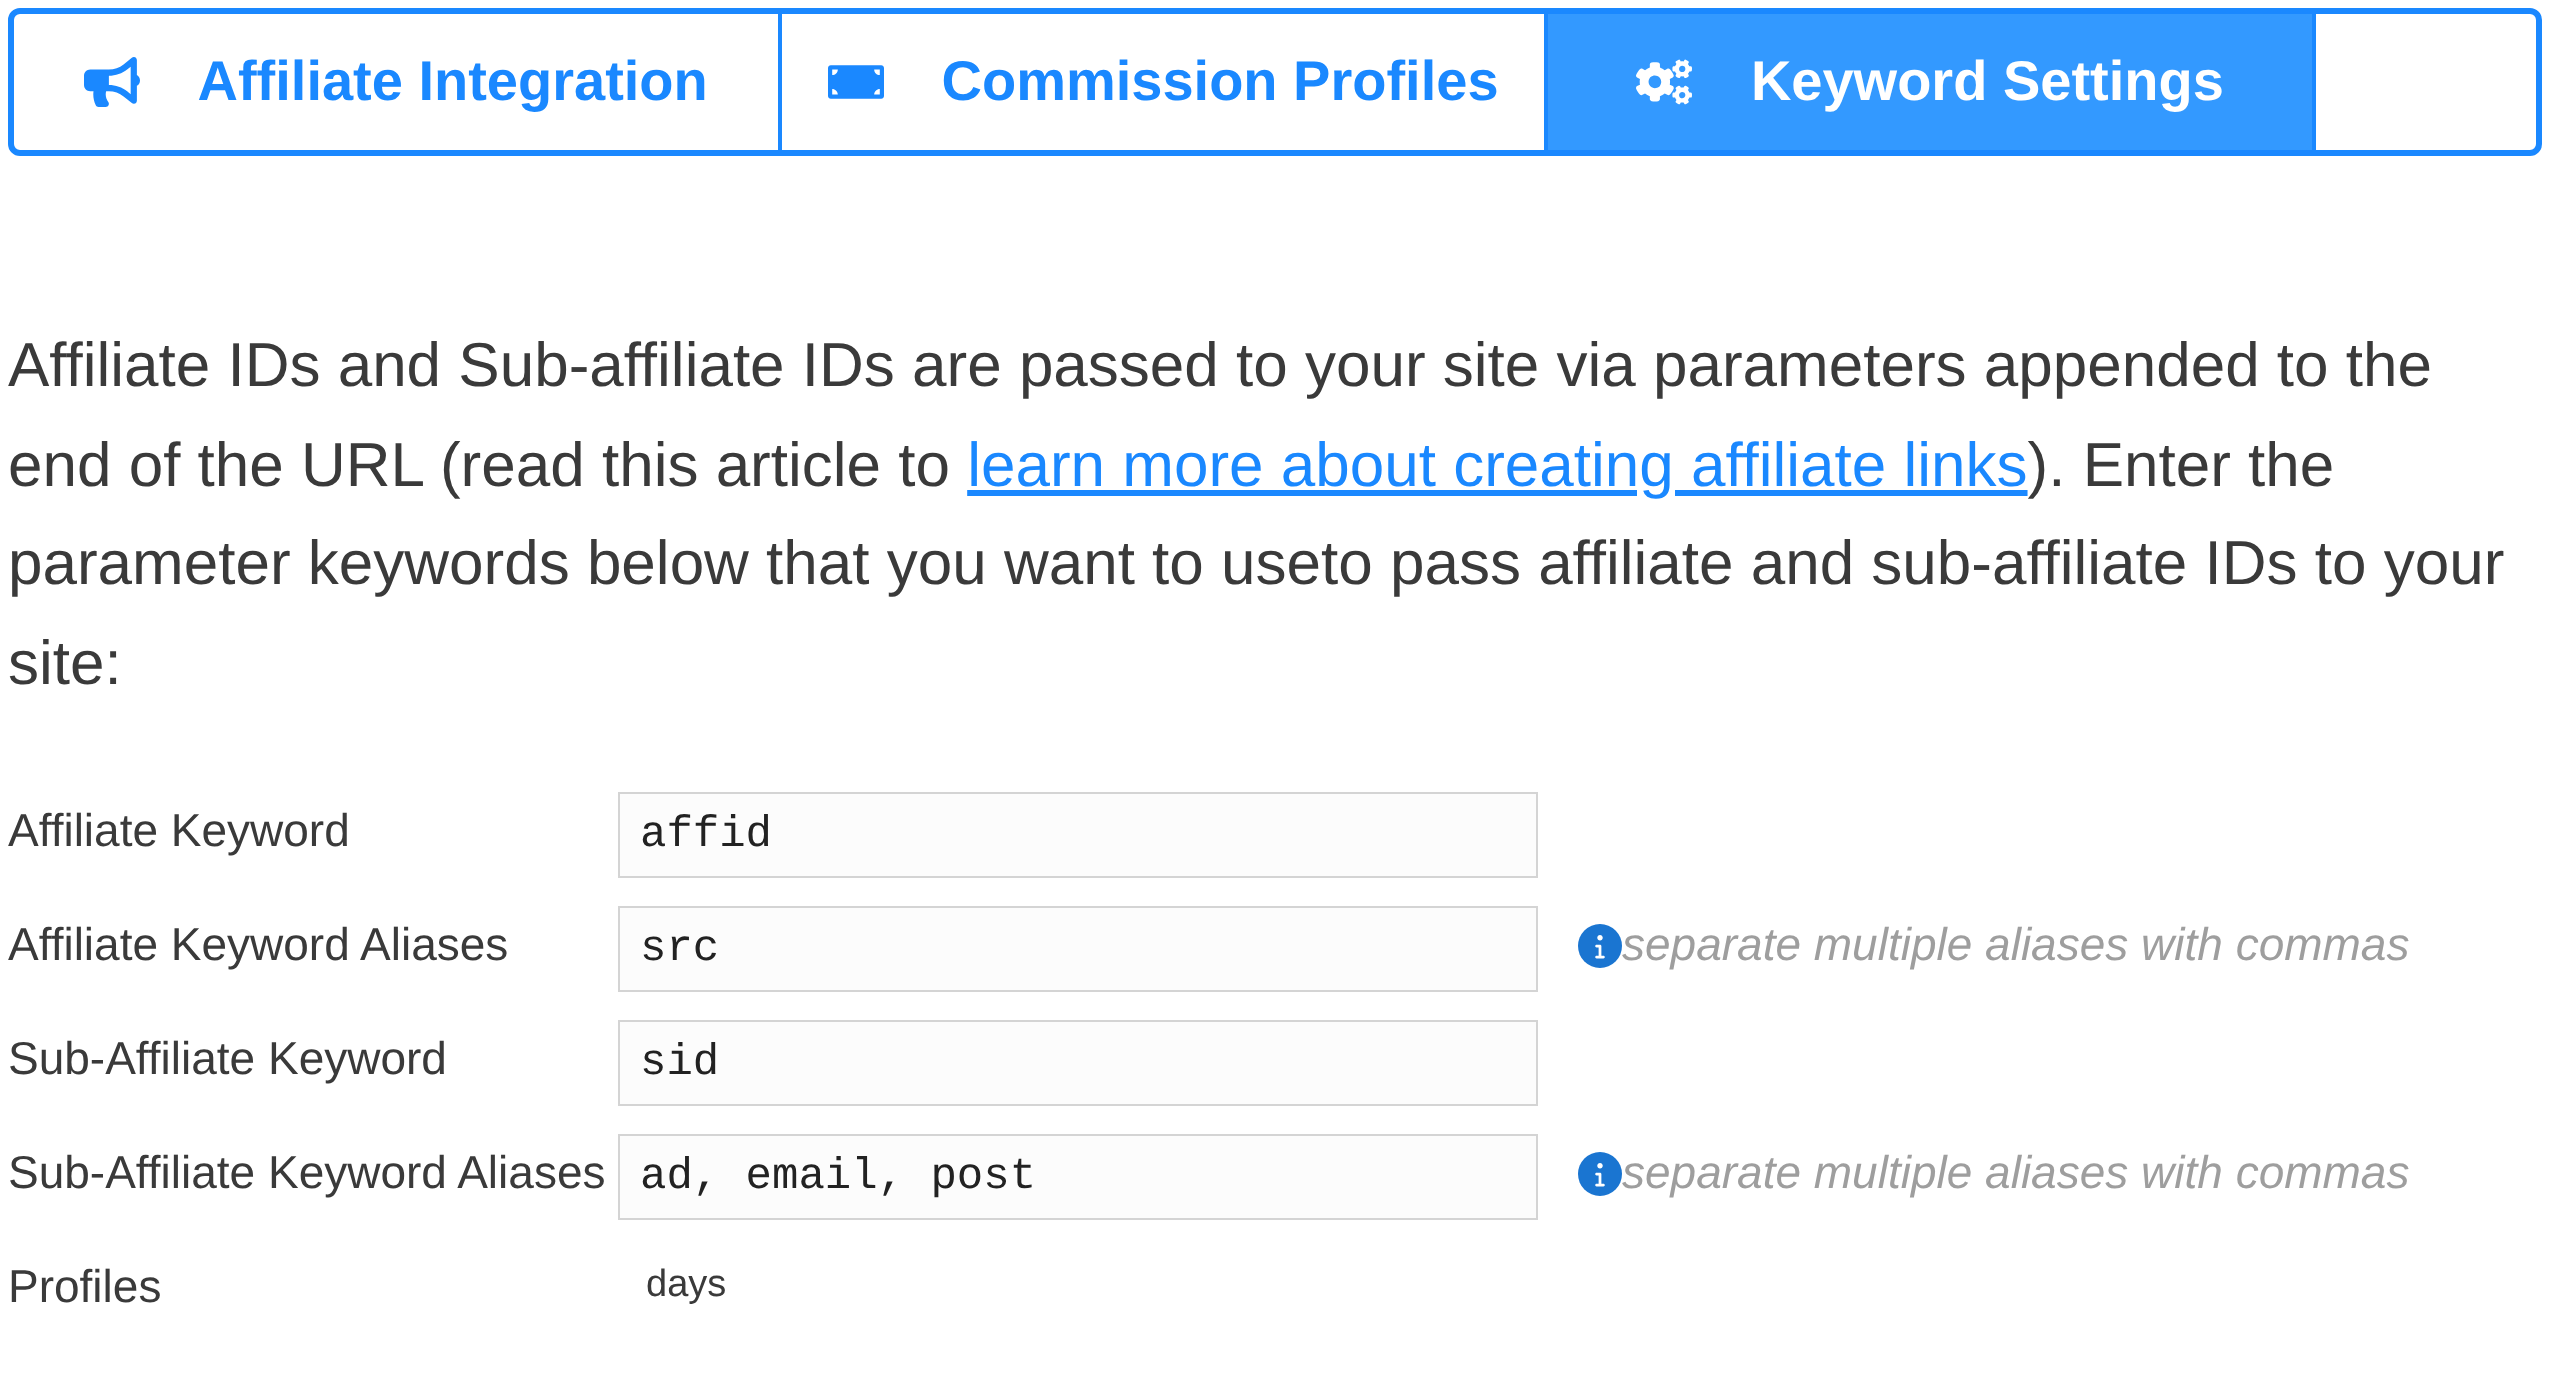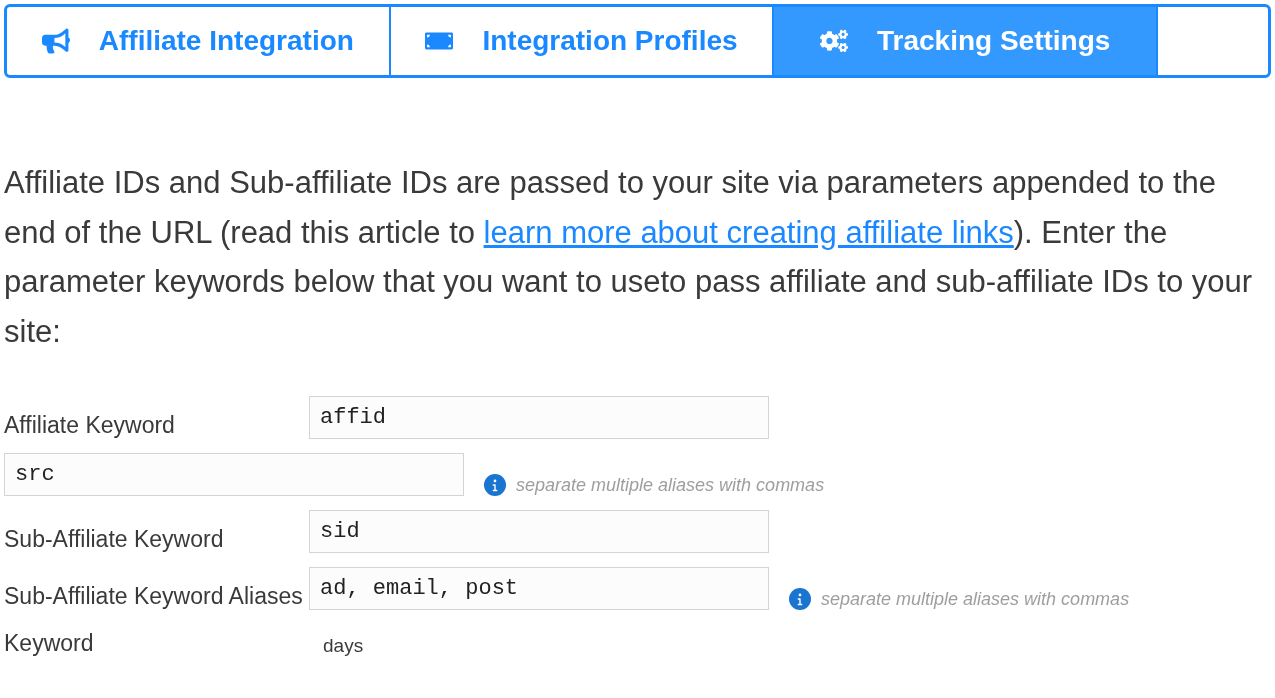--- a/index.html
+++ b/index.html
@@ -70,21 +70,21 @@
     }
     .intro a {
       color: #1a88ff;
       text-decoration: underline;
     }
     .form {
       margin-top: 40px;
     }
     .row {
       display: flex;
-      align-items: flex-end;
+      align-items: flex-start;
       margin-bottom: 14px;
     }
     .row.gap-before {
     }
     .label-col {
       width: 305px;
       padding-top: 6px;
       font-size: 23px;
       color: #3a3a3a;
     }
@@ -102,24 +102,24 @@
     }
     .input-col input.small {
       width: 95px;
       text-align: left;
     }
     .hint-col {
       padding-left: 20px;
       padding-top: 6px;
       display: flex;
       align-items: center;
-      gap: 10px;
+      gap: 0;
       color: #9e9e9e;
       font-style: italic;
-      font-size: 18px;
+      font-size: 23px;
     }
     .info-icon {
       display: inline-flex;
       width: 22px;
       height: 22px;
       flex-shrink: 0;
     }
     .info-icon svg {
       width: 22px;
       height: 22px;
@@ -153,48 +153,49 @@
         </svg>
     </span>
     <span>Affiliate Integration</span>
   </div>
   <div class="tab">
     <span class="icon">
       <svg viewBox="0 0 640 512">
           <path d="M320 144c-53.02 0-96 50.14-96 112 0 61.85 42.98 112 96 112 53 0 96-50.13 96-112 0-61.86-42.98-112-96-112zm0 160c-21.98 0-40-21.83-40-48s18.02-48 40-48 40 21.83 40 48-18.02 48-40 48zM608 64H32C14.33 64 0 78.33 0 96v320c0 17.67 14.33 32 32 32h576c17.67 0 32-14.33 32-32V96c0-17.67-14.33-32-32-32zM48 400v-64c35.35 0 64 28.65 64 64H48zm0-224v-64h64c0 35.35-28.65 64-64 64zm544 224h-64c0-35.35 28.65-64 64-64v64zm0-224c-35.35 0-64-28.65-64-64h64v64z"></path>
         </svg>
     </span>
-    <span>Integration Profiles</span>
+    <span>Commission Profiles</span>
   </div>
   <div class="tab active">
     <span class="icon">
       <svg viewBox="0 0 640 512">
           <path d="M512.1 191l-8.2 14.3c-3 5.3-9.4 7.5-15.1 5.4-11.8-4.4-22.6-10.7-32.1-18.6-4.6-3.8-5.8-10.5-2.8-15.7l8.2-14.3c-6.9-8-12.3-17.3-15.9-27.4h-16.5c-6 0-11.2-4.3-12.2-10.3-2-12-2.1-24.6 0-37.1 1-6 6.2-10.4 12.2-10.4h16.5c3.6-10.1 9-19.4 15.9-27.4l-8.2-14.3c-3-5.2-1.9-11.9 2.8-15.7 9.5-7.9 20.4-14.2 32.1-18.6 5.7-2.1 12.1.1 15.1 5.4l8.2 14.3c10.5-1.9 21.2-1.9 31.7 0L552 6.3c3-5.3 9.4-7.5 15.1-5.4 11.8 4.4 22.6 10.7 32.1 18.6 4.6 3.8 5.8 10.5 2.8 15.7l-8.2 14.3c6.9 8 12.3 17.3 15.9 27.4h16.5c6 0 11.2 4.3 12.2 10.3 2 12 2.1 24.6 0 37.1-1 6-6.2 10.4-12.2 10.4h-16.5c-3.6 10.1-9 19.4-15.9 27.4l8.2 14.3c3 5.2 1.9 11.9-2.8 15.7-9.5 7.9-20.4 14.2-32.1 18.6-5.7 2.1-12.1-.1-15.1-5.4l-8.2-14.3c-10.4 1.9-21.2 1.9-31.7 0zM501.6 132.8c38.5 29.6 82.4-14.3 52.8-52.8-38.5-29.7-82.4 14.3-52.8 52.8zM386.3 286.1l33.7 16.8c10.1 5.8 14.5 18.1 10.5 29.1-8.9 24.2-26.4 46.4-42.6 65.8-7.4 8.9-20.2 11.1-30.3 5.3l-29.1-16.8c-16 13.7-34.6 24.6-54.9 31.7v33.6c0 11.6-8.3 21.6-19.7 23.6-24.6 4.2-50.4 4.4-75.9 0-11.5-2-20-11.9-20-23.6V418c-20.3-7.2-38.9-18-54.9-31.7L74 403c-10 5.8-22.9 3.6-30.3-5.3-16.2-19.4-33.3-41.6-42.2-65.7-4-10.9.4-23.2 10.5-29.1l33.3-16.8c-3.9-20.9-3.9-42.4 0-63.4L12 205.8c-10.1-5.8-14.6-18.1-10.5-29 8.9-24.2 26-46.4 42.2-65.8 7.4-8.9 20.2-11.1 30.3-5.3l29.1 16.8c16-13.7 34.6-24.6 54.9-31.7V57.1c0-11.5 8.2-21.5 19.6-23.5 24.6-4.2 50.5-4.4 76-.1 11.5 2 20 11.9 20 23.6v33.6c20.3 7.2 38.9 18 54.9 31.7l29.1-16.8c10-5.8 22.9-3.6 30.3 5.3 16.2 19.4 33.2 41.6 42.1 65.8 4 10.9.1 23.2-10 29.1l-33.7 16.8c3.9 21 3.9 42.5 0 63.5zm-117.6 21.1c59.2-77-28.7-164.9-105.7-105.7-59.2 77 28.7 164.9 105.7 105.7zm243.4 182.7l-8.2 14.3c-3 5.3-9.4 7.5-15.1 5.4-11.8-4.4-22.6-10.7-32.1-18.6-4.6-3.8-5.8-10.5-2.8-15.7l8.2-14.3c-6.9-8-12.3-17.3-15.9-27.4h-16.5c-6 0-11.2-4.3-12.2-10.3-2-12-2.1-24.6 0-37.1 1-6 6.2-10.4 12.2-10.4h16.5c3.6-10.1 9-19.4 15.9-27.4l-8.2-14.3c-3-5.2-1.9-11.9 2.8-15.7 9.5-7.9 20.4-14.2 32.1-18.6 5.7-2.1 12.1.1 15.1 5.4l8.2 14.3c10.5-1.9 21.2-1.9 31.7 0l8.2-14.3c3-5.3 9.4-7.5 15.1-5.4 11.8 4.4 22.6 10.7 32.1 18.6 4.6 3.8 5.8 10.5 2.8 15.7l-8.2 14.3c6.9 8 12.3 17.3 15.9 27.4h16.5c6 0 11.2 4.3 12.2 10.3 2 12 2.1 24.6 0 37.1-1 6-6.2 10.4-12.2 10.4h-16.5c-3.6 10.1-9 19.4-15.9 27.4l8.2 14.3c3 5.2 1.9 11.9-2.8 15.7-9.5 7.9-20.4 14.2-32.1 18.6-5.7 2.1-12.1-.1-15.1-5.4l-8.2-14.3c-10.4 1.9-21.2 1.9-31.7 0zM501.6 431.8c38.5 29.6 82.4-14.3 52.8-52.8-38.5-29.6-82.4 14.3-52.8 52.8z"></path>
         </svg>
     </span>
-    <span>Tracking Settings</span>
+    <span>Keyword Settings</span>
   </div>
   <div class="tab-spacer"></div>
 </div>
 
 <div class="content">
   <p class="intro">
     <span>Affiliate IDs and Sub-affiliate IDs are passed to your site via parameters appended to the end of the URL (read this article to </span><a href="#">learn more about creating affiliate links</a><span>). Enter the parameter keywords below that you want to useto pass affiliate and sub-affiliate IDs to your site:</span>
   </p>
 
   <div class="form">
 
     <div class="row">
       <div class="label-col">Affiliate Keyword</div>
       <div class="input-col">
         <input type="text" value="affid" style="">
       </div>
     </div>
 
     <div class="row">
+      <div class="label-col">Affiliate Keyword Aliases</div>
       <div class="input-col">
         <input type="text" value="src" style="">
       </div>
       <div class="hint-col">
         <span class="info-icon">
           <svg viewBox="0 0 512 512">
               <circle cx="256" cy="256" r="256" fill="#1a75d1"></circle>
               <path fill="#fff" d="M256 128c17.7 0 32 14.3 32 32s-14.3 32-32 32-32-14.3-32-32 14.3-32 32-32zm40 272h-80c-8.8 0-16-7.2-16-16s7.2-16 16-16h24v-96h-24c-8.8 0-16-7.2-16-16s7.2-16 16-16h40c8.8 0 16 7.2 16 16v112h24c8.8 0 16 7.2 16 16s-7.2 16-16 16z"></path>
             </svg>
         </span>
@@ -219,21 +220,21 @@
           <svg viewBox="0 0 512 512">
               <circle cx="256" cy="256" r="256" fill="#1a75d1"></circle>
               <path fill="#fff" d="M256 128c17.7 0 32 14.3 32 32s-14.3 32-32 32-32-14.3-32-32 14.3-32 32-32zm40 272h-80c-8.8 0-16-7.2-16-16s7.2-16 16-16h24v-96h-24c-8.8 0-16-7.2-16-16s7.2-16 16-16h40c8.8 0 16 7.2 16 16v112h24c8.8 0 16 7.2 16 16s-7.2 16-16 16z"></path>
             </svg>
         </span>
         <span>separate multiple aliases with commas</span>
       </div>
     </div>
 
     <div class="row gap-before">
-      <div class="label-col">Keyword</div>
+      <div class="label-col">Profiles</div>
       <div style="display:flex;align-items:flex-start;">
         <div class="days-label">days</div>
       </div>
     </div>
 
   </div>
 
   <button class="save-btn">Save Settings</button>
 </div>
 

